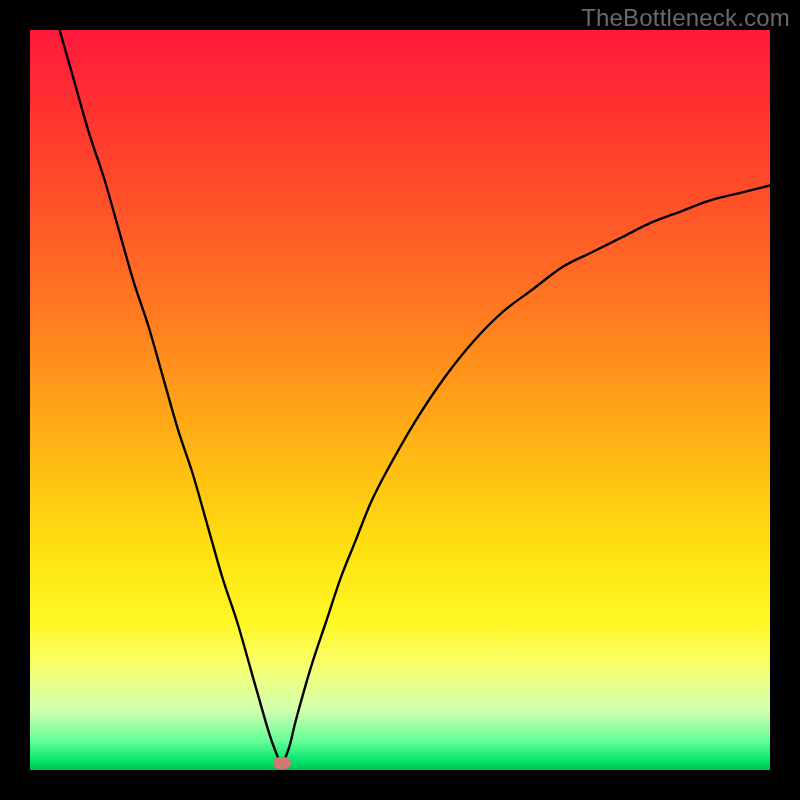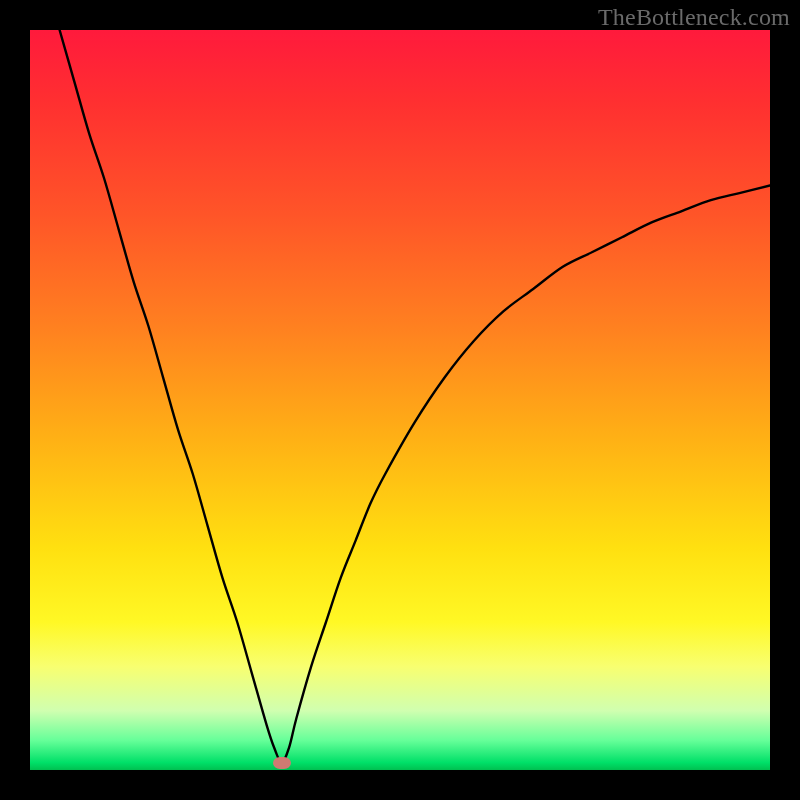--- a/index.html
+++ b/index.html
@@ -44,21 +44,20 @@
   }
   .watermark {
     position: absolute;
     top: 4px;
     right: 10px;
     color: #6a6a6a;
     font-size: 24px;
     font-weight: 400;
     letter-spacing: 0.2px;
     user-select: none;
-    font-family: Liberation Serif, serif;
   }
   svg.curve {
     position: absolute;
     left: 0;
     top: 0;
   }
   .marker {
     position: absolute;
     width: 18px;
     height: 12px;

